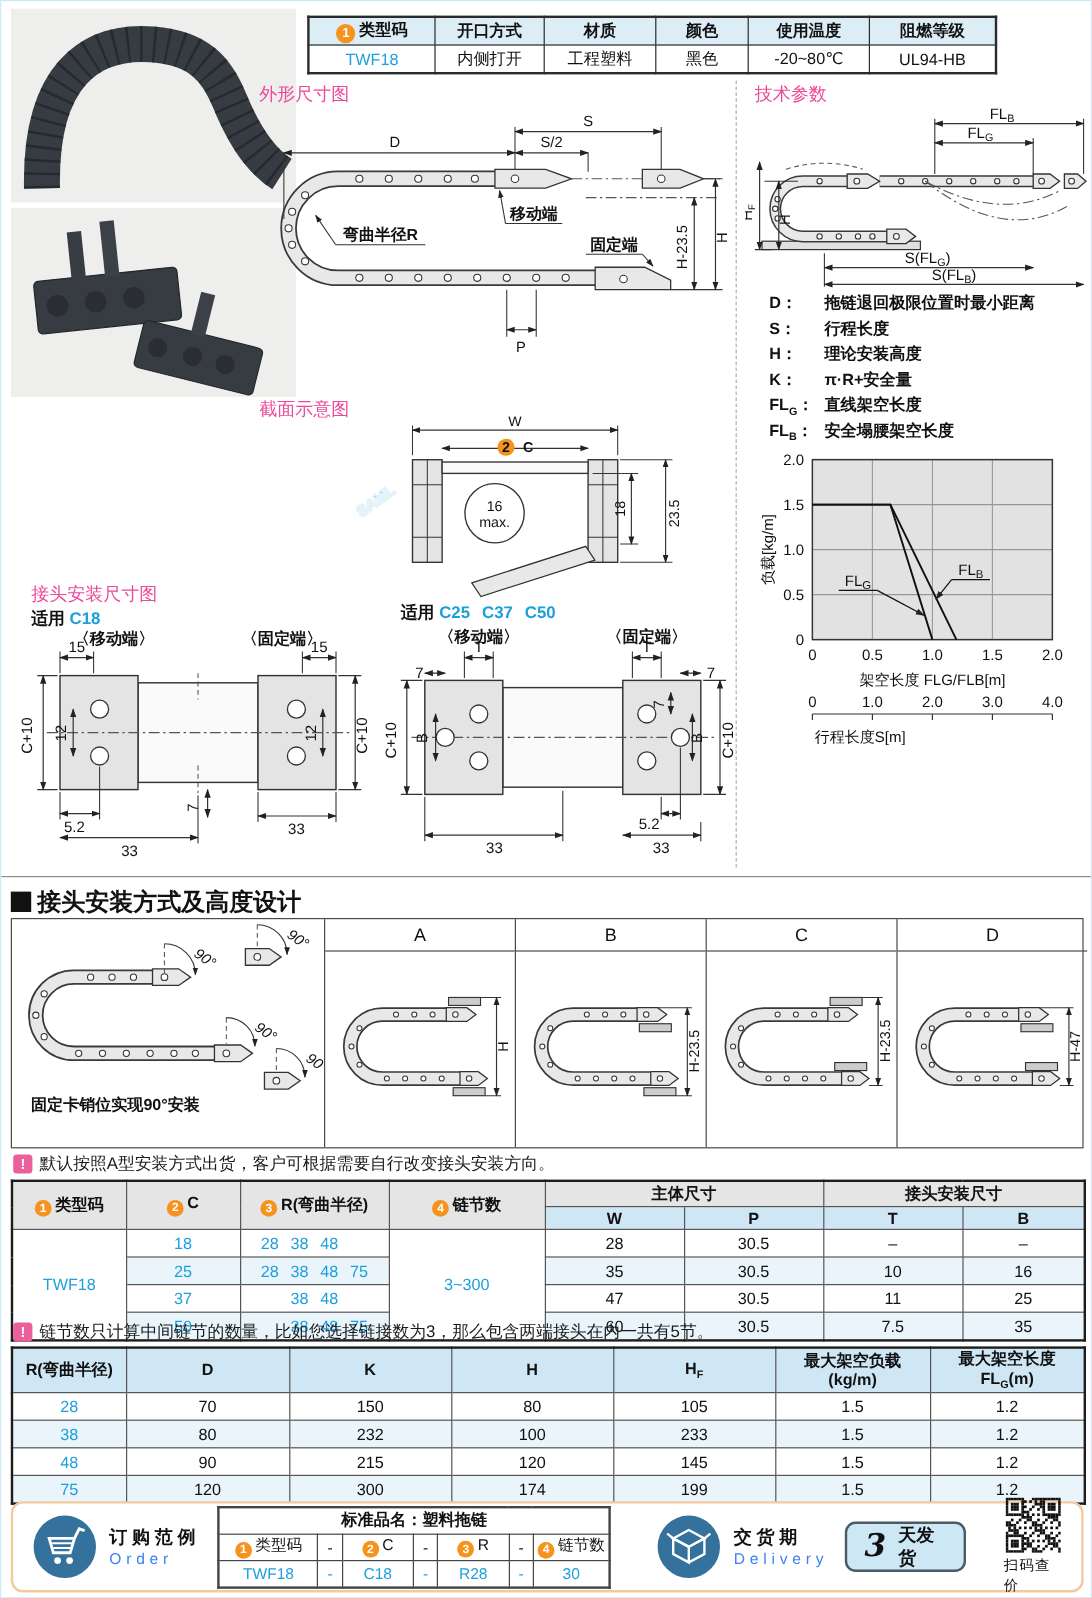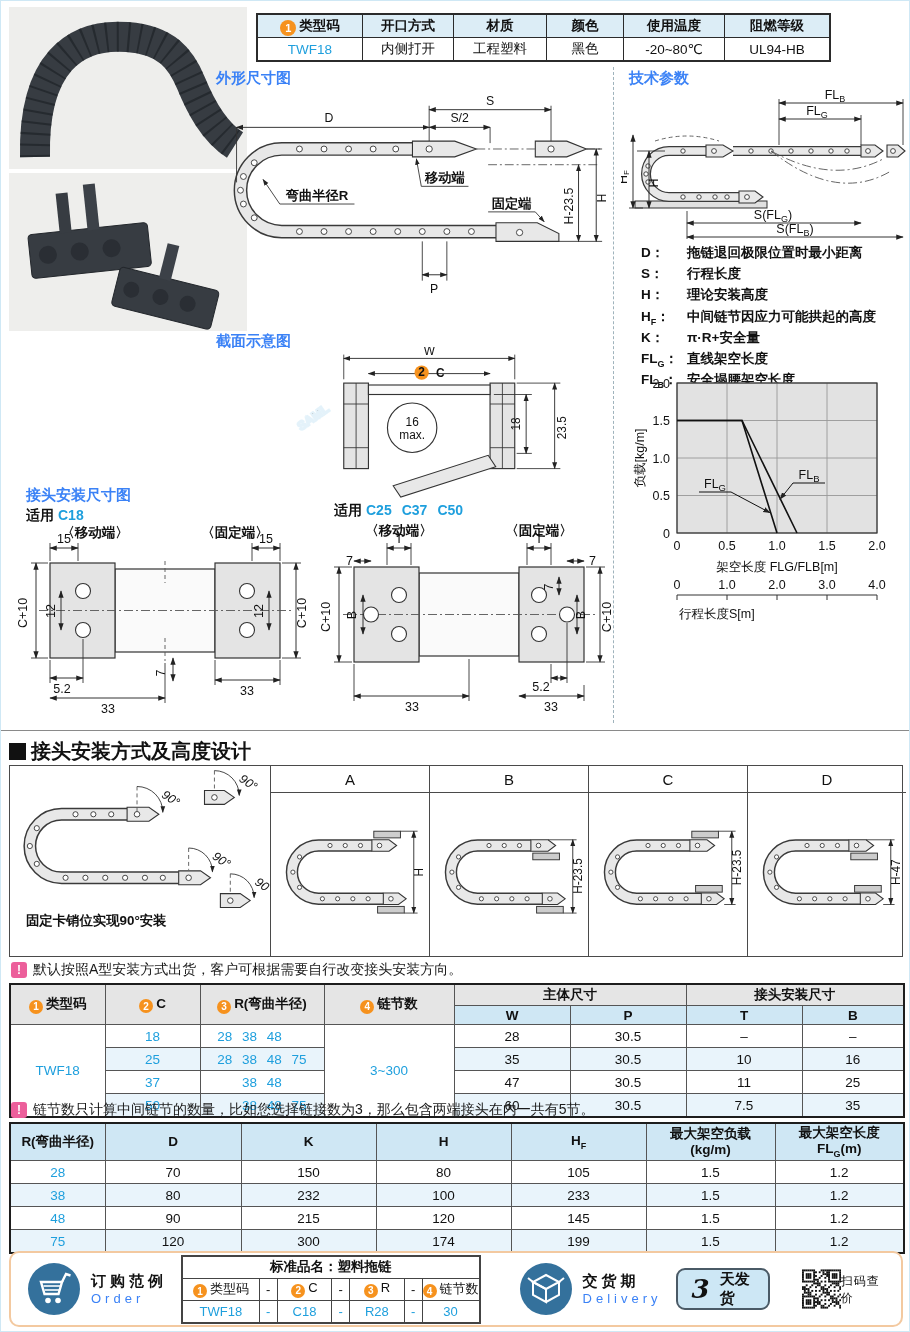--- a/index.html
+++ b/index.html
@@ -1,20 +1,20 @@
 <!DOCTYPE html>
 <html><head>
 <meta charset="utf-8">
 <style>
   html,body{margin:0;padding:0;background:#fff;}
   #page{position:relative;width:910px;height:1332px;background:#fff;border:1px solid #cfe8f5;
         box-sizing:border-box;font-family:"Liberation Sans","DejaVu Sans",sans-serif;color:#111;overflow:hidden;}
   .abs{position:absolute;}
   .blue{color:#1e9fdd;}
-  .dtitle{font-size:15px;font-weight:700;color:#3b82f6;}
+  .dtitle{font-size:15px;font-weight:400;color:#ec4899;}
   .apply{font-size:14px;font-weight:700;}
   .apply .blue{margin-left:4px;}
   .ncirc{display:inline-flex;width:16px;height:16px;border-radius:50%;background:#f6921e;color:#fff;
          font-size:11px;font-weight:700;align-items:center;justify-content:center;margin-right:3px;vertical-align:-2px;}
   .ncirc.sm{width:14px;height:14px;font-size:10px;}
   
   table{border-collapse:collapse;}
   .spec{font-size:13.5px;border:2px solid #2b2b2b;}
   .spec td{border:1px solid #2b2b2b;text-align:center;height:22px;padding:0 6px;}
   .spec tr.hd td{background:#dcedf6;font-weight:700;}
@@ -48,21 +48,21 @@
           background:#fff;display:flex;align-items:center;padding:0 16px;box-sizing:border-box;}
   .ftxt-cn{font-size:15px;font-weight:700;letter-spacing:4px;white-space:nowrap;}
   .ftxt-en{font-size:13px;letter-spacing:4px;color:#3b82f6;white-space:nowrap;}
   .ftab{width:352px;font-size:13px;border:2px solid #444;margin-left:14px;}
   .ftab td{border:1px solid #444;text-align:center;height:21px;padding:0;margin-top:12px;}
   .ftab .std{font-weight:700;font-size:13.5px;}
   .badge{display:flex;align-items:center;gap:10px;border:2px solid #4a5a66;border-radius:9px;background:#cde7f5;
          padding:0 14px;height:38px;margin-left:14px;}
   .badge .day{font-family:"DejaVu Serif","Liberation Serif",serif;font-style:italic;font-weight:700;font-size:26px;}
   .badge .ship{font-size:15px;font-weight:700;}
-  .qrblk{margin-left:32px;display:flex;align-items:center;}
+  .qrblk{margin-left:32px;display:flex;flex-direction:column;align-items:center;}
   .qrcap{font-size:12px;margin-top:2px;letter-spacing:1px;}
   
   svg text{font-family:"Liberation Sans","DejaVu Sans",sans-serif;font-size:12.5px;fill:#111;}
   svg .cn{font-size:13.5px;font-weight:700;}
   .dim{stroke:#333;stroke-width:1;fill:none;}
   .thin{stroke:#333;stroke-width:0.9;fill:none;}
   .dash{stroke:#555;stroke-width:0.9;fill:none;stroke-dasharray:9 3 2 3;}
   .dash2{stroke:#555;stroke-width:0.9;fill:none;stroke-dasharray:4 3;}
   .chain-o{stroke:#3a3a3a;fill:none;}
   .chain-i{stroke:#e8e8e8;fill:none;}
@@ -270,24 +270,20 @@
         <span class="defk"><span>D</span><sub></sub><span>：</span></span>
         <span>拖链退回极限位置时最小距离</span>
       </div>
     <div class="defrow">
         <span class="defk"><span>S</span><sub></sub><span>：</span></span>
         <span>行程长度</span>
       </div>
     <div class="defrow">
         <span class="defk"><span>H</span><sub></sub><span>：</span></span>
         <span>理论安装高度</span>
-      </div>
-    <div class="defrow">
-        <span class="defk"><span>H</span><sub>F</sub><span>：</span></span>
-        <span>中间链节因应力可能拱起的高度</span>
       </div>
     <div class="defrow">
         <span class="defk"><span>K</span><sub></sub><span>：</span></span>
         <span>π·R+安全量</span>
       </div>
     <div class="defrow">
         <span class="defk"><span>FL</span><sub>G</sub><span>：</span></span>
         <span>直线架空长度</span>
       </div>
     <div class="defrow">

